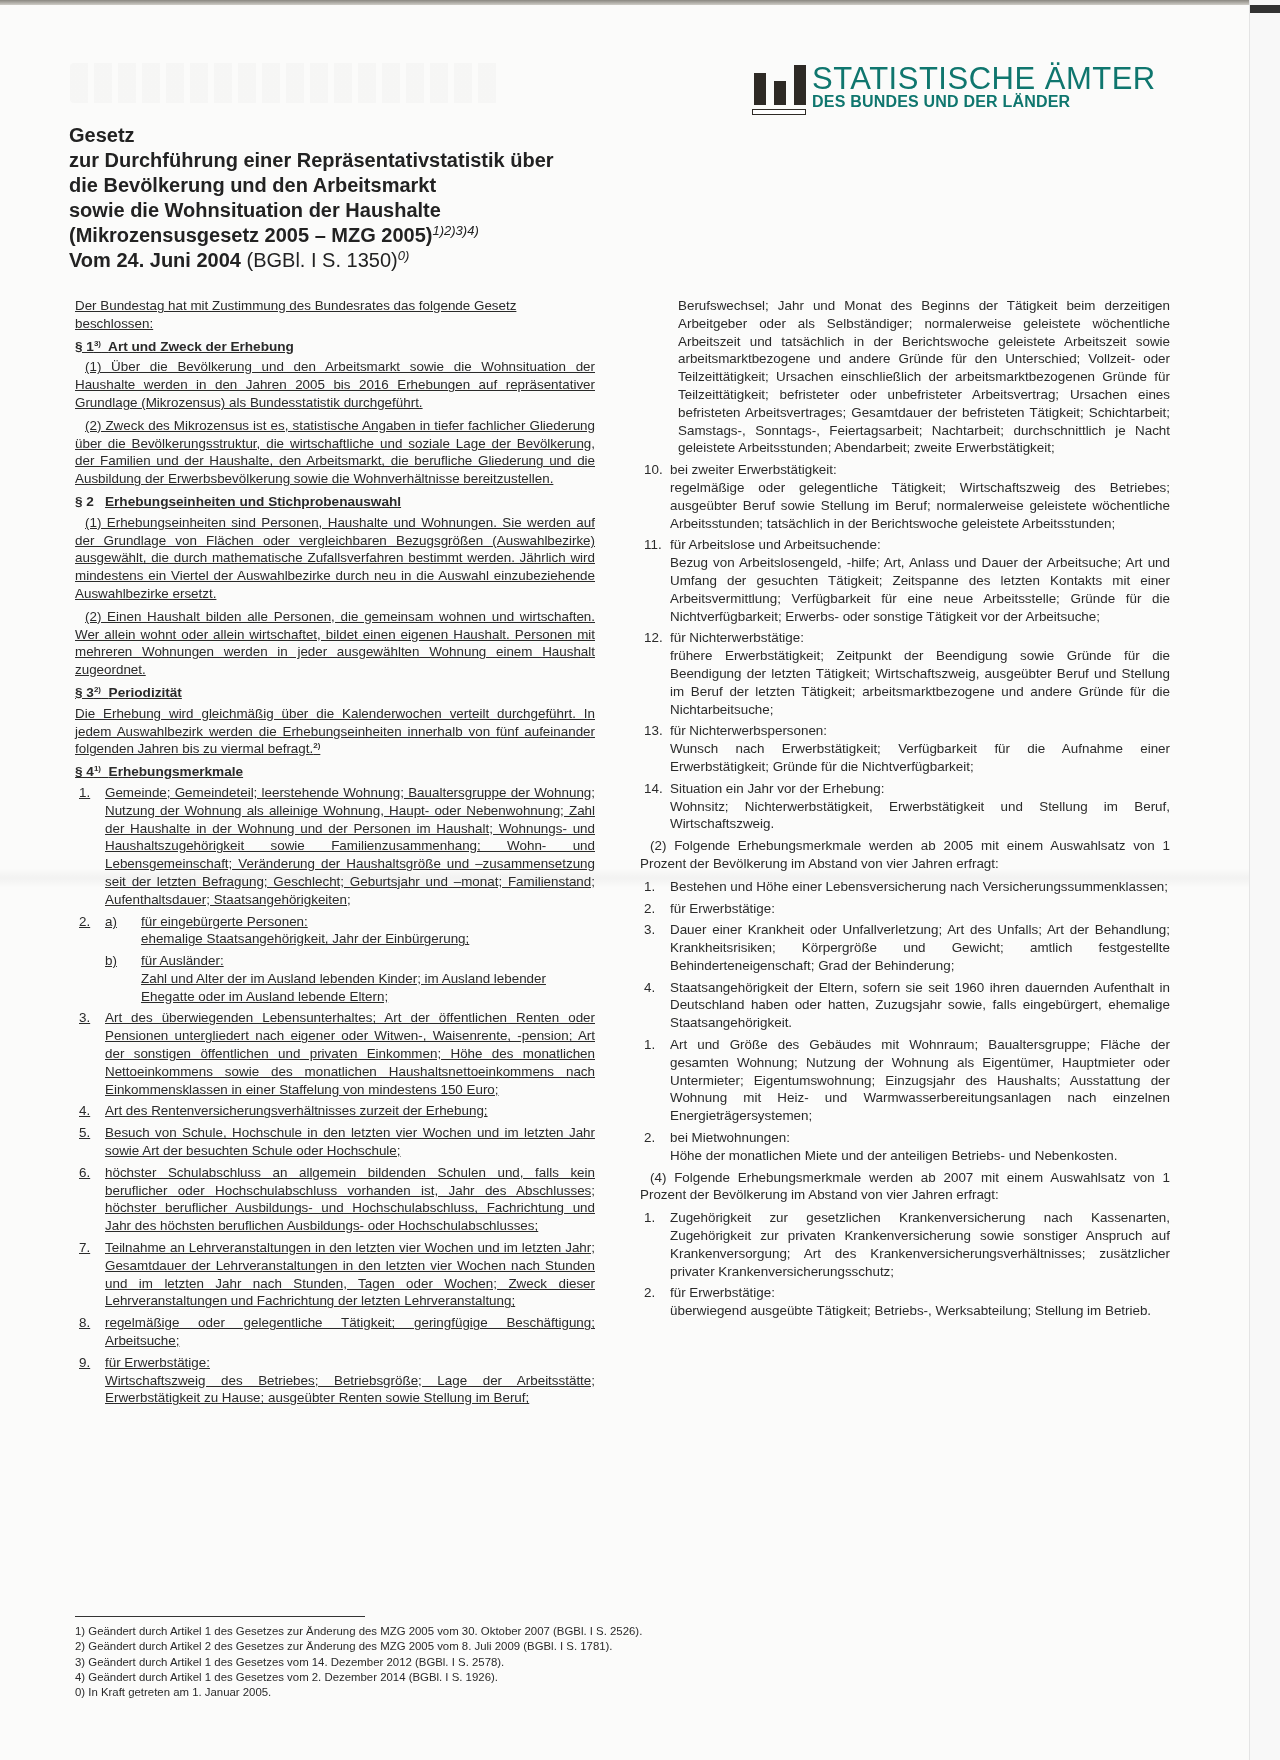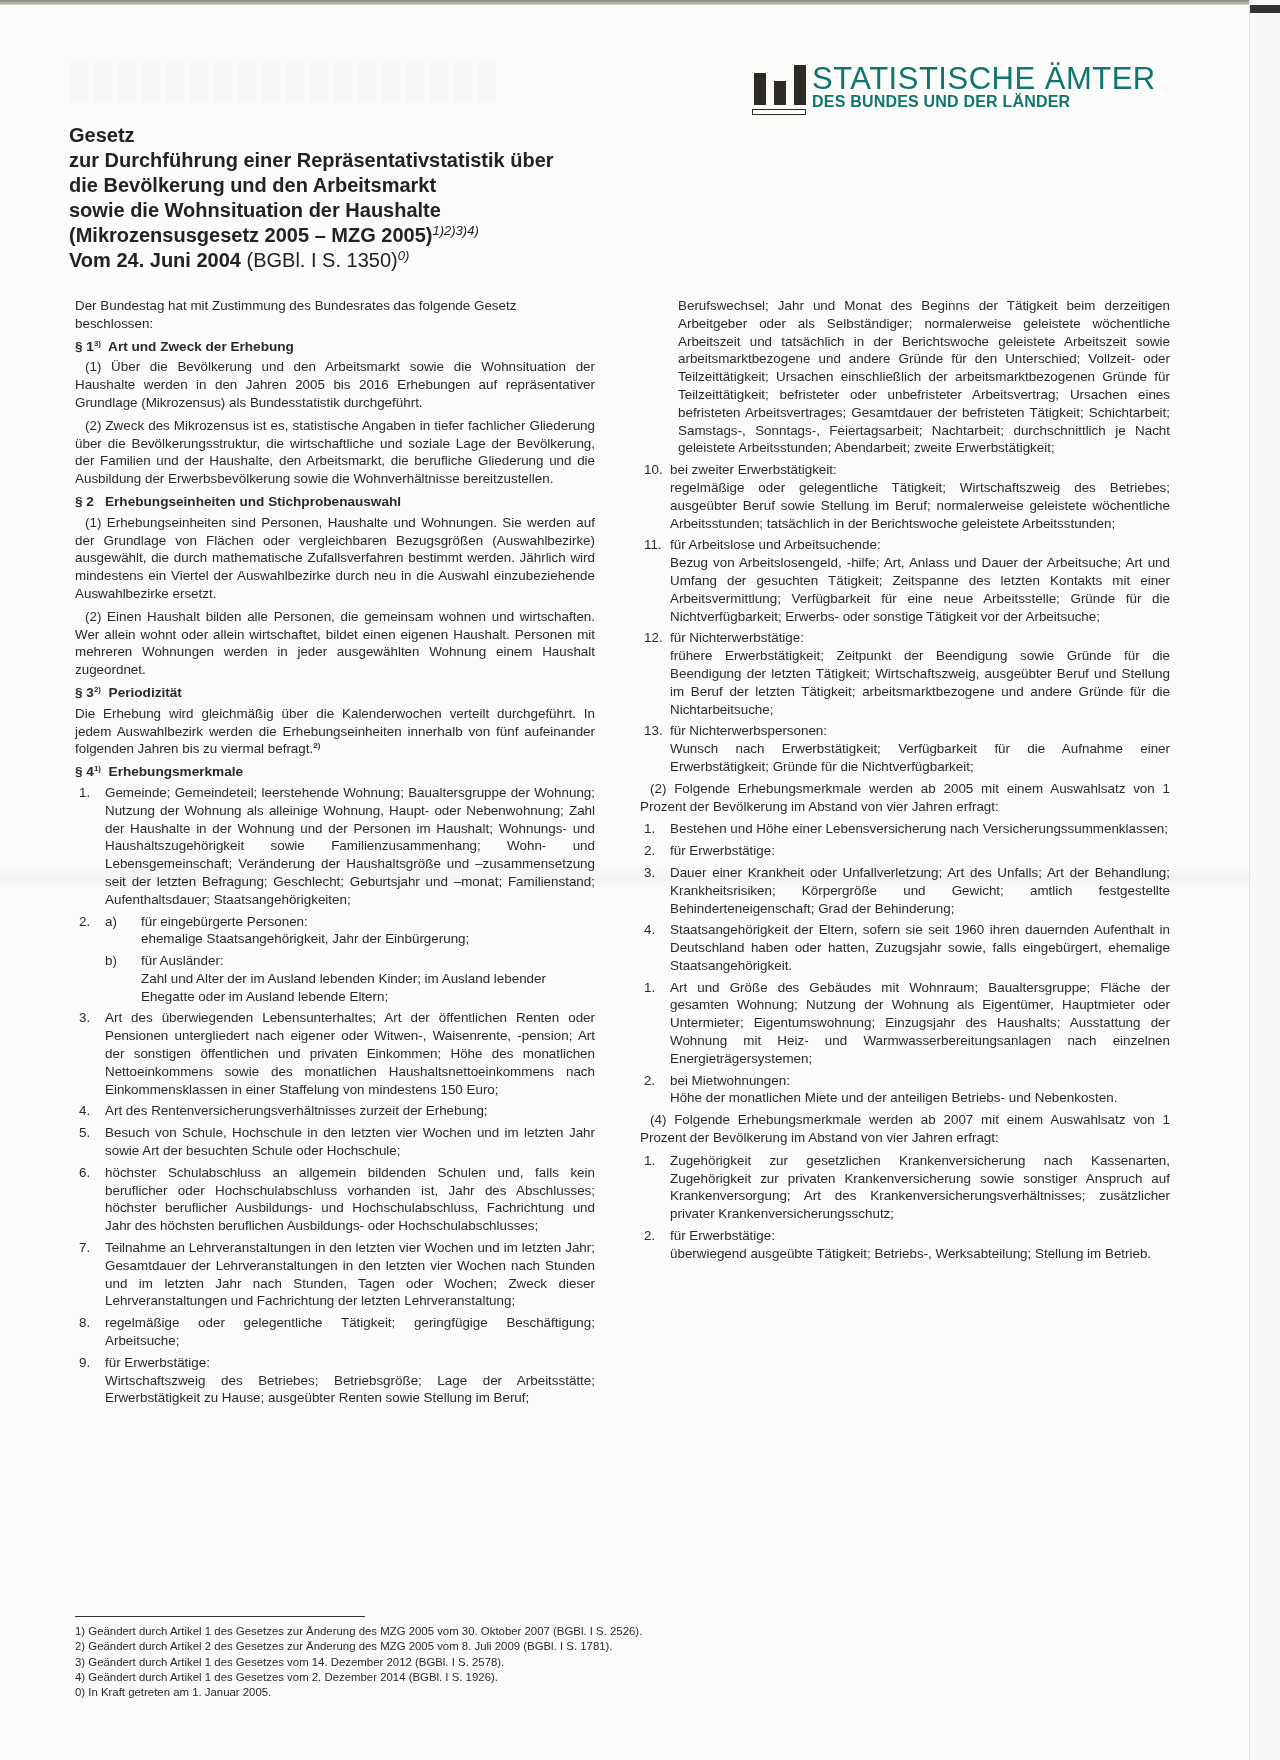--- a/index.html
+++ b/index.html
@@ -42,21 +42,21 @@
     font-size: 20px; font-weight: bold; line-height: 25px; color: #222;
   }
   .title div { white-space: nowrap; }
   .title .normal { font-weight: normal; }
   .title sup { font-size: 13px; font-weight: normal; vertical-align: 7px; line-height: 0; font-style: italic; }
 
   .col {
     position: absolute; font-size: 13.4px; line-height: 17.8px; color: #2a2a2a;
     text-align: justify;
   }
-  .col-left { left: 75px; top: 292px; width: 520px; }
+  .col-left { left: 75px; top: 292px; width: 520px; text-decoration: underline; }
   .col-right { left: 640px; top: 292px; width: 530px; }
   .p { margin: 0 0 5px 0; }
   .indent { text-indent: 10px; }
   .head { font-weight: bold; font-size: 13.6px; margin: 0 0 3px 0; }
   .head .num { display: inline-block; width: 30px; }
   .head sup, .p sup { font-size: 8px; vertical-align: 5px; line-height: 0; font-weight: bold; }
   .item { display: flex; margin: 0 0 4px 0; }
   .item .n { flex: 0 0 30px; padding-left: 4px; box-sizing: border-box; text-align: left; }
   .item .t { flex: 1; }
   .col-right .item .n { flex: 0 0 30px; padding-left: 4px; }
@@ -208,20 +208,27 @@
           <div>frühere Erwerbstätigkeit; Zeitpunkt der Beendigung sowie Gründe für die Beendigung der letzten Tätigkeit; Wirtschaftszweig, ausgeübter Beruf und Stellung im Beruf der letzten Tätigkeit; arbeitsmarktbezogene und andere Gründe für die Nichtarbeitsuche;</div>
         </span>
       </div>
     <div class="item">
         <span class="n">13.</span>
         <span class="t">
           <div class="left-text">für Nichterwerbspersonen:</div>
           <div>Wunsch nach Erwerbstätigkeit; Verfügbarkeit für die Aufnahme einer Erwerbstätigkeit; Gründe für die Nichtverfügbarkeit;</div>
         </span>
       </div>
+    <div class="item">
+        <span class="n">14.</span>
+        <span class="t">
+          <div class="left-text">Situation ein Jahr vor der Erhebung:</div>
+          <div>Wohnsitz; Nichterwerbstätigkeit, Erwerbstätigkeit und Stellung im Beruf, Wirtschaftszweig.</div>
+        </span>
+      </div>
 
     <p class="p indent">(2) Folgende Erhebungsmerkmale werden ab 2005 mit einem Auswahlsatz von 1 Prozent der Bevölkerung im Abstand von vier Jahren erfragt:</p>
     <div class="item">
         <span class="n">1.</span>
         <span class="t">Bestehen und Höhe einer Lebensversicherung nach Versicherungssummenklassen;</span>
       </div>
     <div class="item">
         <span class="n">2.</span>
         <span class="t">
           <div class="left-text">für Erwerbstätige:</div>

